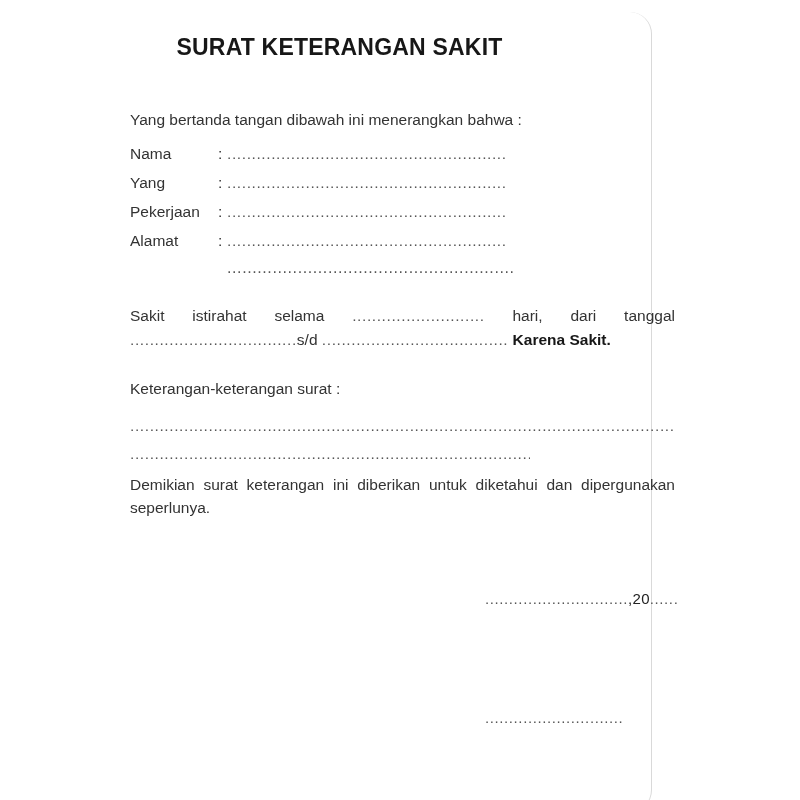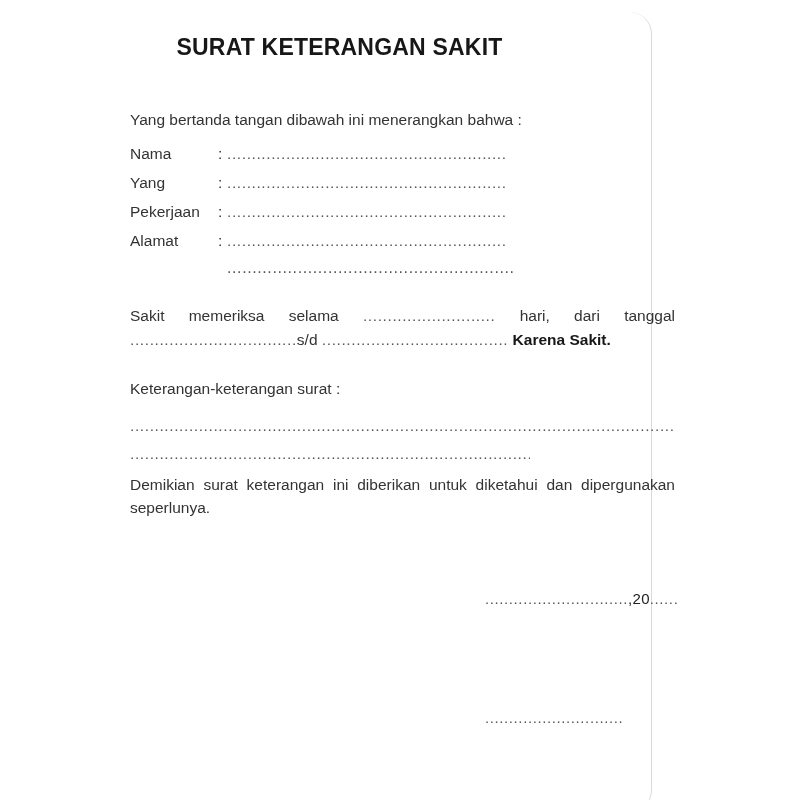--- a/index.html
+++ b/index.html
@@ -200,21 +200,21 @@
       <span class="field-label">Alamat</span>
       <span class="field-colon">:</span>
       <span class="dots field-dots">.........................................................</span>
     </div>
 
     <div class="dots field-cont">.........................................................</div>
 
     <div class="rest-block">
       <div class="rest-line-1">
         <span>Sakit</span>
-        <span>memeriksa</span>
+        <span>istirahat</span>
         <span>selama</span>
         <span class="inline-dots">...........................</span>
         <span>hari,</span>
         <span>dari</span>
         <span>tanggal</span>
       </div>
       <div class="rest-line-2">
         <span class="inline-dots">..................................</span><span>s/d</span><span>&nbsp;</span><span class="inline-dots">......................................</span><span>&nbsp;</span><span class="bold-note">Karena Sakit.</span>
       </div>
     </div>

